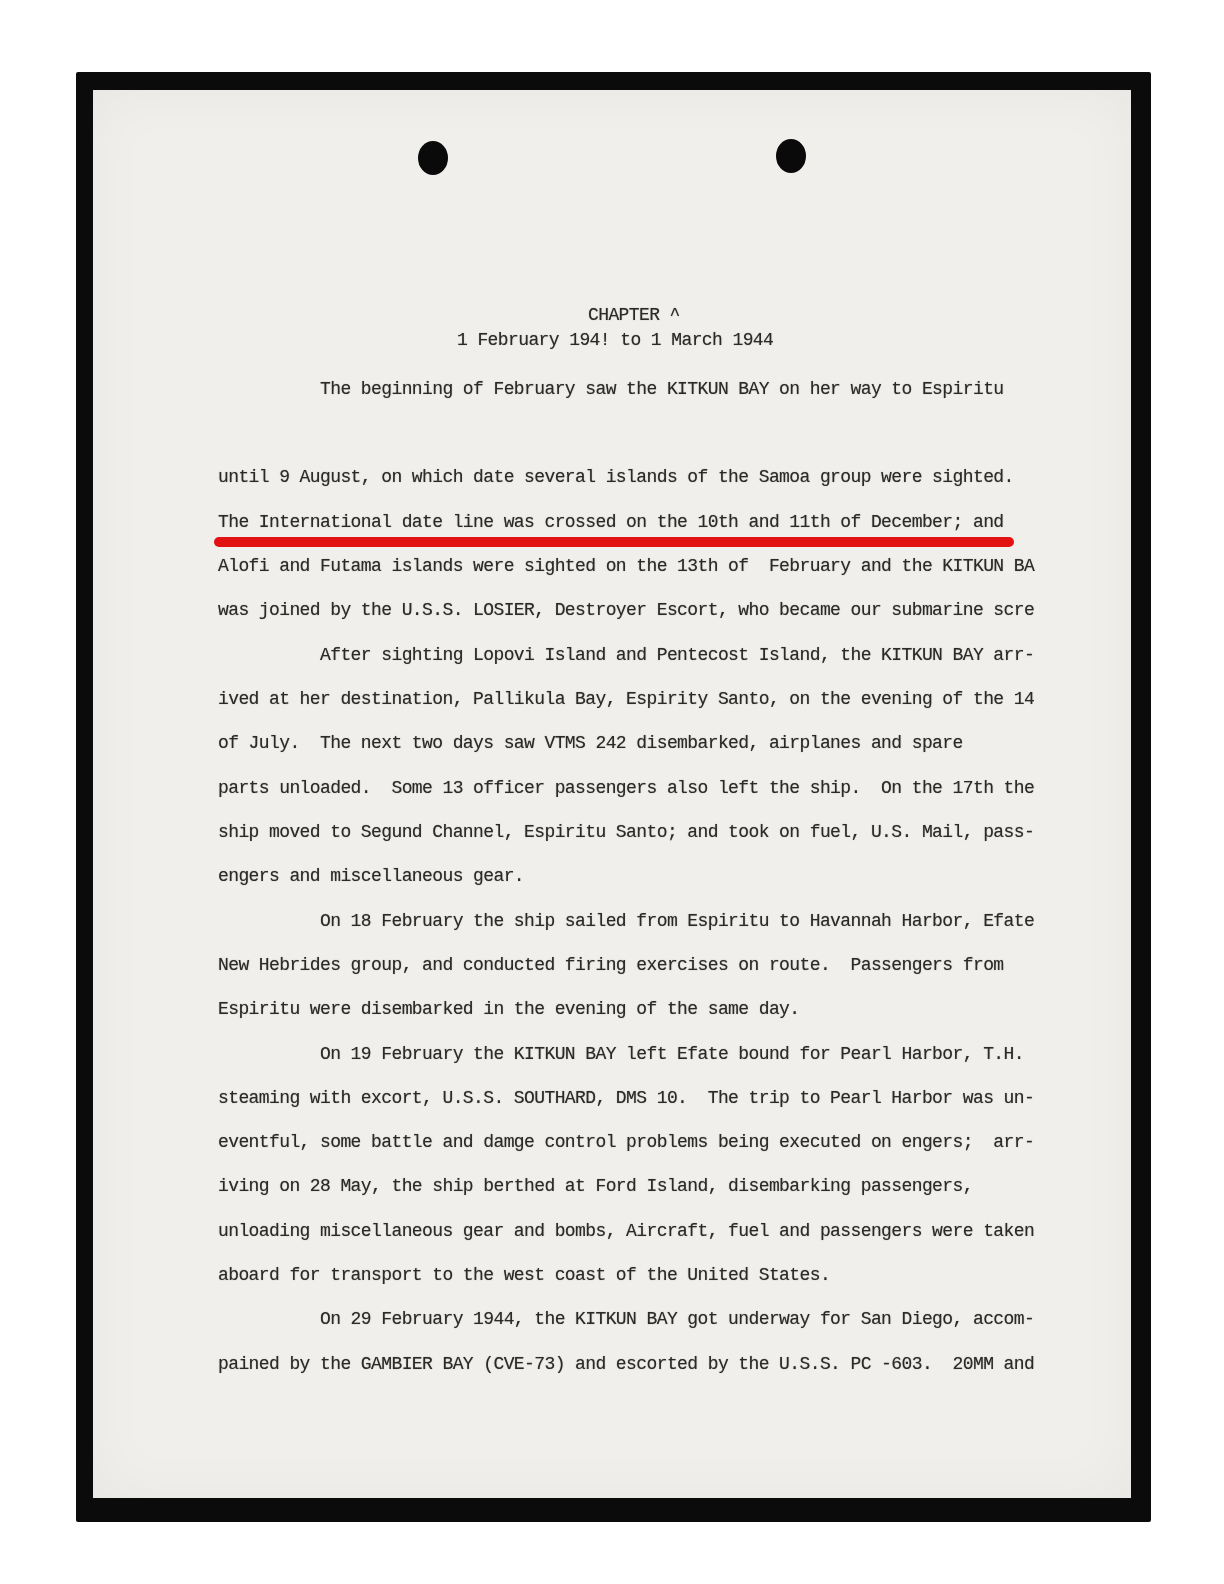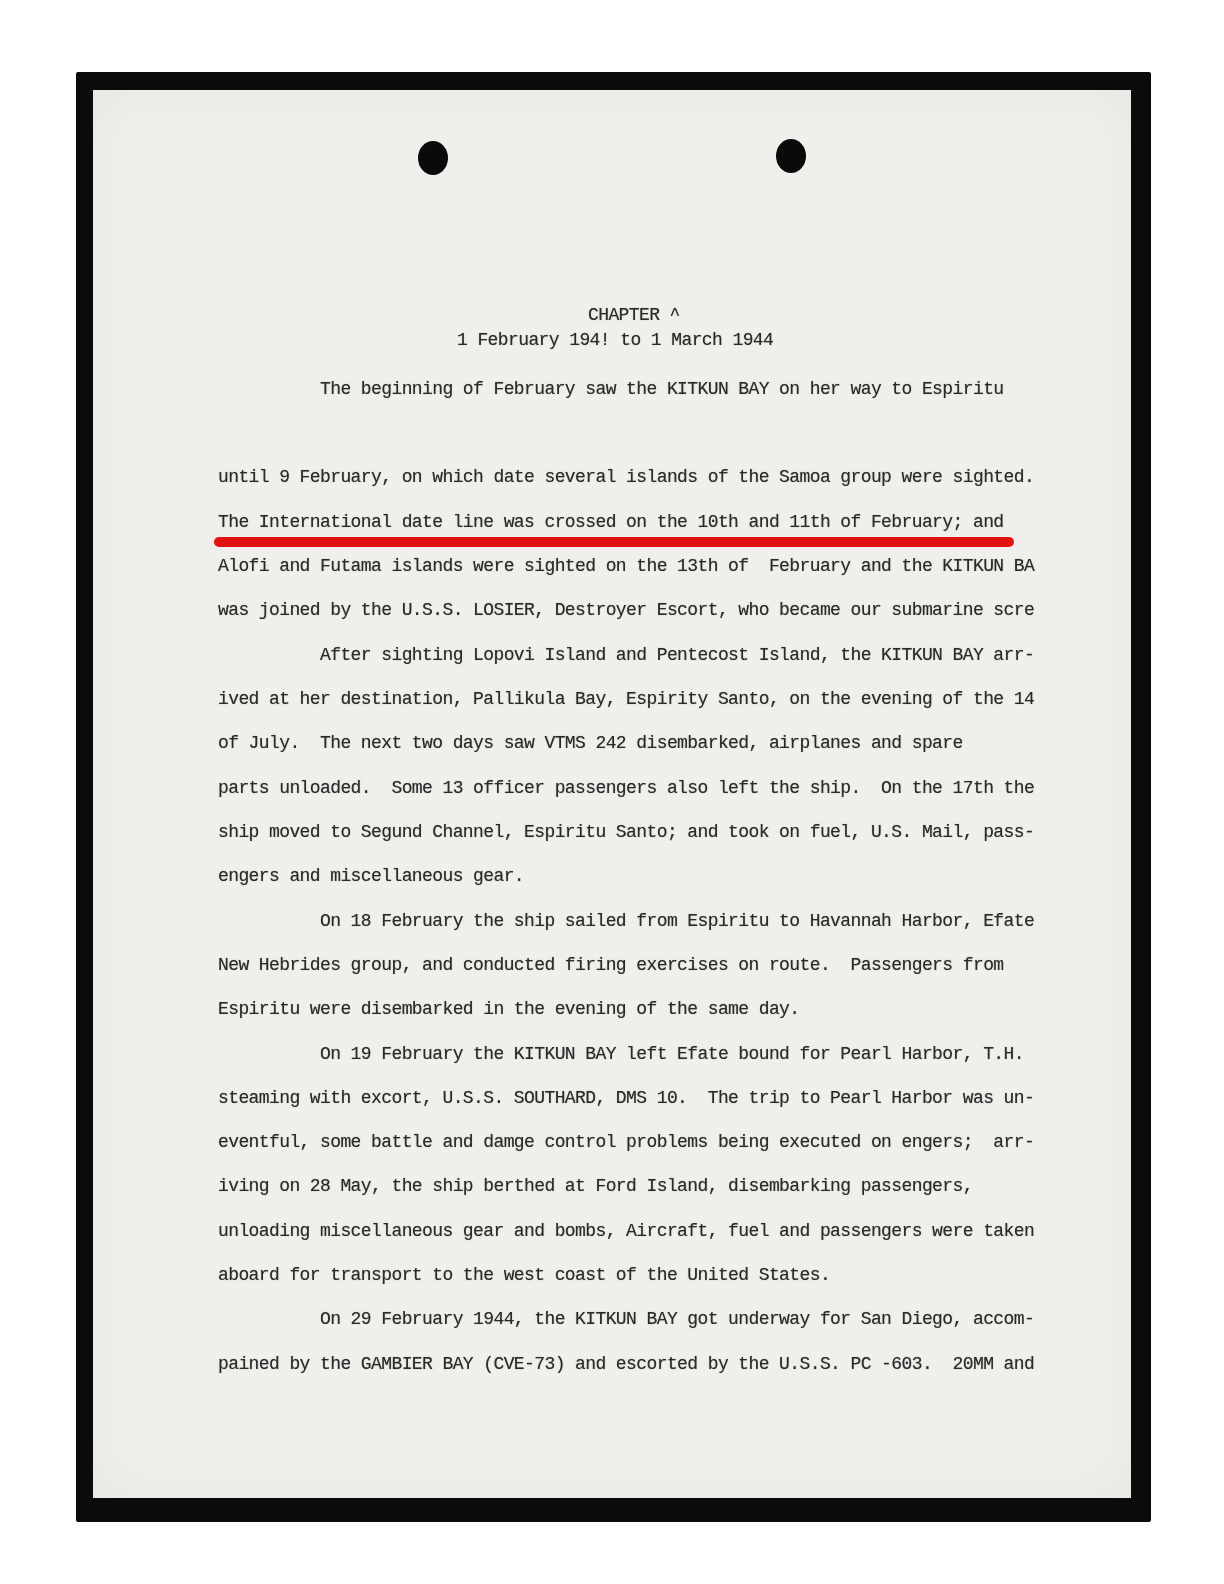--- a/index.html
+++ b/index.html
@@ -40,22 +40,22 @@
 <div class="scan-frame">
   <div class="page">
 
     <div class="hole hole-left"></div>
     <div class="hole hole-right"></div>
 
     <div class="line heading-1">CHAPTER ^</div>
     <div class="line heading-2">1 February 194! to 1 March 1944</div>
 
     <div class="line" style="top:288px">          The beginning of February saw the KITKUN BAY on her way to Espiritu</div>
-    <div class="line" style="top:376px">until 9 February, on which date several islands of the Samoa group were sighted.</div>
-    <div class="line" style="top:421px">The International date line was crossed on the 10th and 11th of February; and</div>
+    <div class="line" style="top:376px">until 9 August, on which date several islands of the Samoa group were sighted.</div>
+    <div class="line" style="top:421px">The International date line was crossed on the 10th and 11th of December; and</div>
     <div class="line" style="top:465px">Alofi and Futama islands were sighted on the 13th of  February and the KITKUN BA</div>
     <div class="line" style="top:509px">was joined by the U.S.S. LOSIER, Destroyer Escort, who became our submarine scre</div>
     <div class="line" style="top:554px">          After sighting Lopovi Island and Pentecost Island, the KITKUN BAY arr-</div>
     <div class="line" style="top:598px">ived at her destination, Pallikula Bay, Espirity Santo, on the evening of the 14</div>
     <div class="line" style="top:642px">of July.  The next two days saw VTMS 242 disembarked, airplanes and spare</div>
     <div class="line" style="top:687px">parts unloaded.  Some 13 officer passengers also left the ship.  On the 17th the</div>
     <div class="line" style="top:731px">ship moved to Segund Channel, Espiritu Santo; and took on fuel, U.S. Mail, pass-</div>
     <div class="line" style="top:775px">engers and miscellaneous gear.</div>
     <div class="line" style="top:820px">          On 18 February the ship sailed from Espiritu to Havannah Harbor, Efate</div>
     <div class="line" style="top:864px">New Hebrides group, and conducted firing exercises on route.  Passengers from</div>

